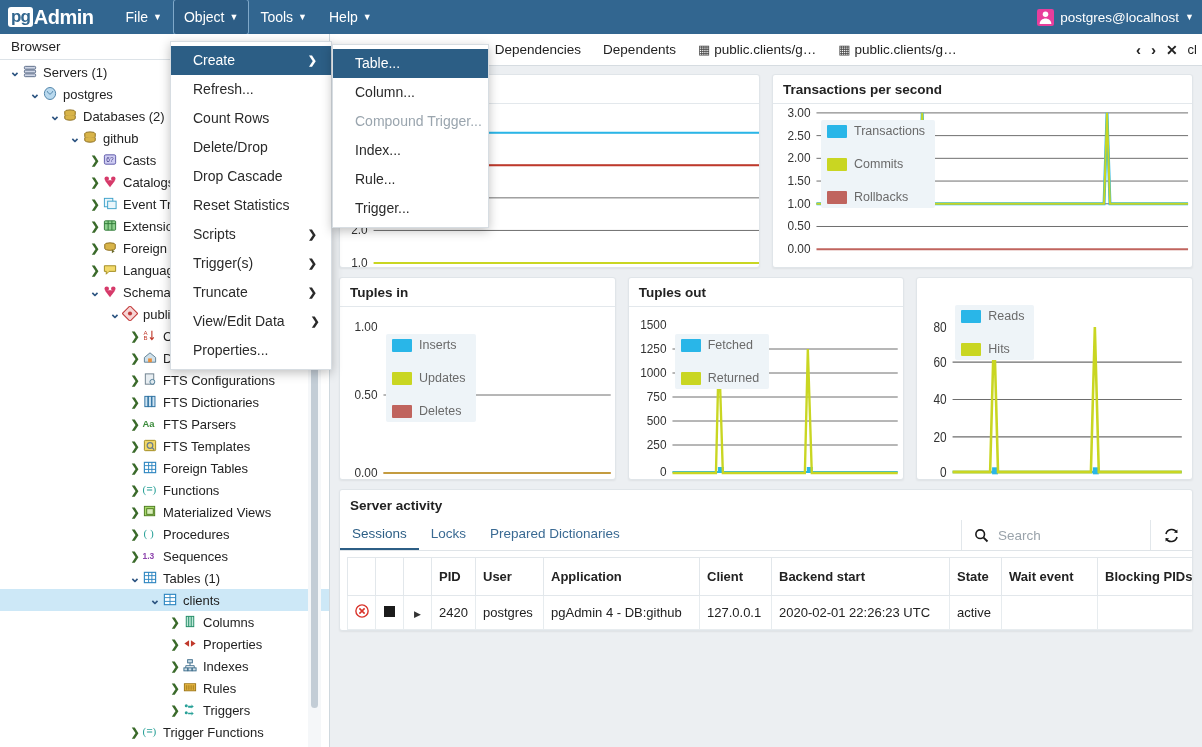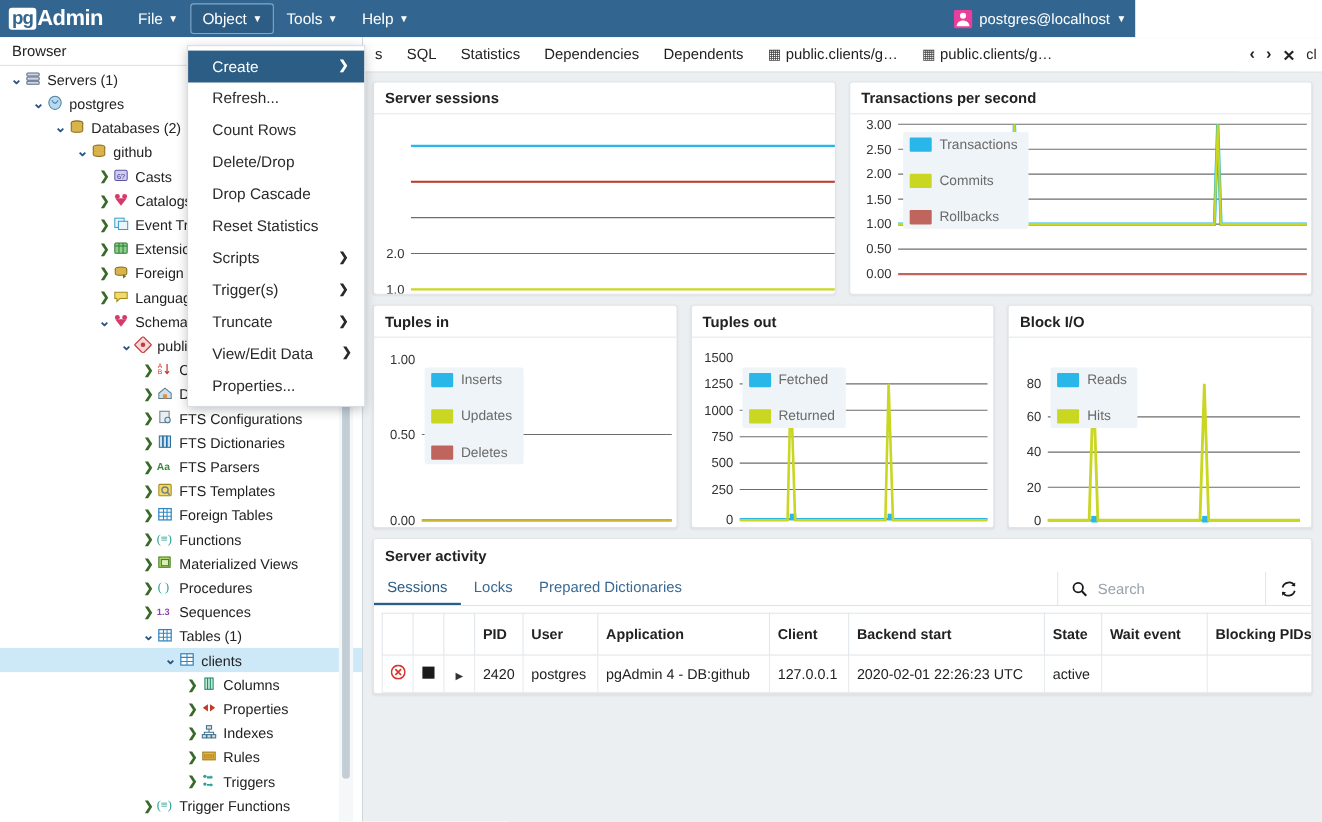--- a/index.html
+++ b/index.html
@@ -7,22 +7,22 @@
   body {
     font-family: "Liberation Sans", sans-serif;
     font-size: 13px;
     color:#333;
     background:#fff;
   }
   #app { position:relative; width:1202px; height:747px; }
 
   
   .topbar {
-    position:absolute; left:0; top:0; width:1032px; height:34px;
-    background:#326690; display:flex; align-items:center;
+    position:absolute; left:0; top:0; width:1202px; height:34px;
+    background:#326690; display:flex; 
   }
   .logo { display:flex; align-items:center; margin-left:8px; margin-right:22px; }
   .logo-pg {
     background:#fff; color:#33678f; font-weight:bold; font-size:17px;
     border-radius:3px; padding:0px 3px; line-height:20px; letter-spacing:-1px;
   }
   .logo-admin { color:#fff; font-weight:bold; font-size:20px; letter-spacing:-.5px; margin-left:1px;}
   .menu-item {
     color:#fff; font-size:14px; padding:5px 10px; margin-right:2px; cursor:default;
     display:flex; align-items:center; gap:5px; border-radius:2px;
@@ -630,21 +630,20 @@
               </div>
               <div class="legend-row">
                 <span class="swatch" style="background:#c9d622"></span>
                 <span>Returned</span>
               </div>
             </div>
           </div>
         </div>
 
         <div class="card" style="flex:1">
-          <div class="card-head">Block I/O</div>
           <div class="card-body">
             <div class="chart">
               <svg viewBox="0 0 278 172" preserveAspectRatio="none">
                 <g stroke="#6d6d6d" stroke-width="1">
                   <line x1="36" y1="72" x2="268" y2="72"></line>
                   <line x1="36" y1="104" x2="268" y2="104"></line>
                   <line x1="36" y1="136" x2="268" y2="136"></line>
                 </g>
                 <line x1="36" y1="166" x2="268" y2="166" stroke="#29b6e8" stroke-width="2"></line>
                 <rect x="76" y="162" width="6" height="6" fill="#29b6e8"></rect>
@@ -795,14 +794,34 @@
         <span class="sub">❯</span>
       </div>
       <div class="menu-row">
         <span>View/Edit Data</span>
         <span class="sub">❯</span>
       </div>
       <div class="menu-row">
         <span>Properties...</span>
       </div>
     </div>
+  <div class="menu-panel" id="createMenu">
+      <div class="menu-row hl">
+        <span>Table...</span>
+      </div>
+      <div class="menu-row">
+        <span>Column...</span>
+      </div>
+      <div class="menu-row disabled">
+        <span>Compound Trigger...</span>
+      </div>
+      <div class="menu-row">
+        <span>Index...</span>
+      </div>
+      <div class="menu-row">
+        <span>Rule...</span>
+      </div>
+      <div class="menu-row">
+        <span>Trigger...</span>
+      </div>
+    </div>
 
 </div>
 
 </body></html>

